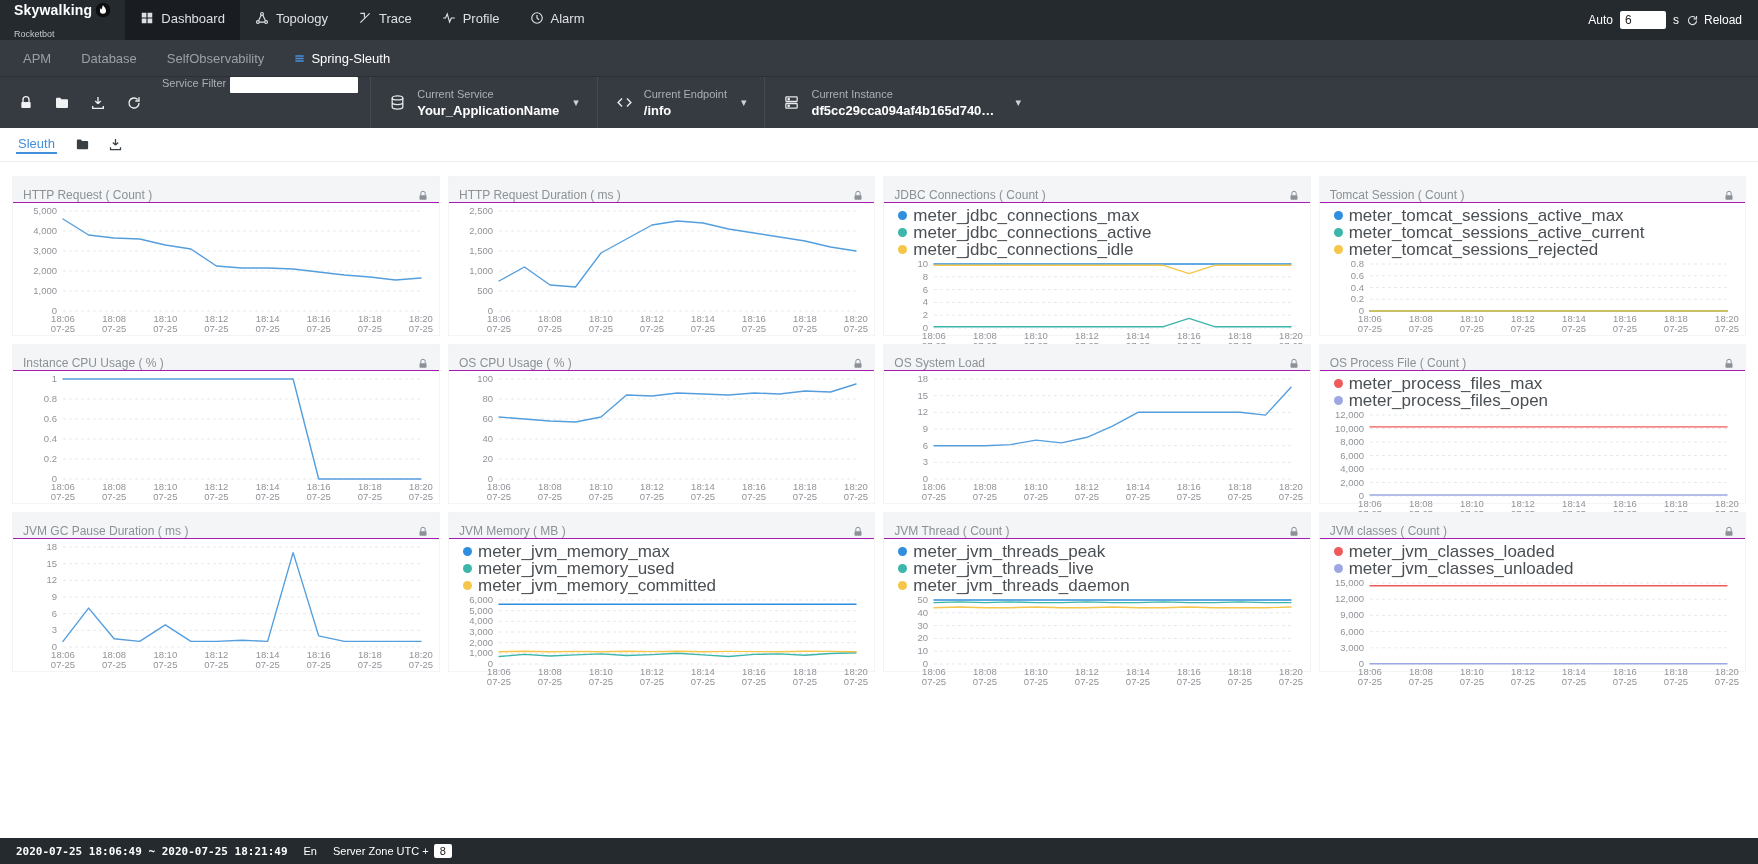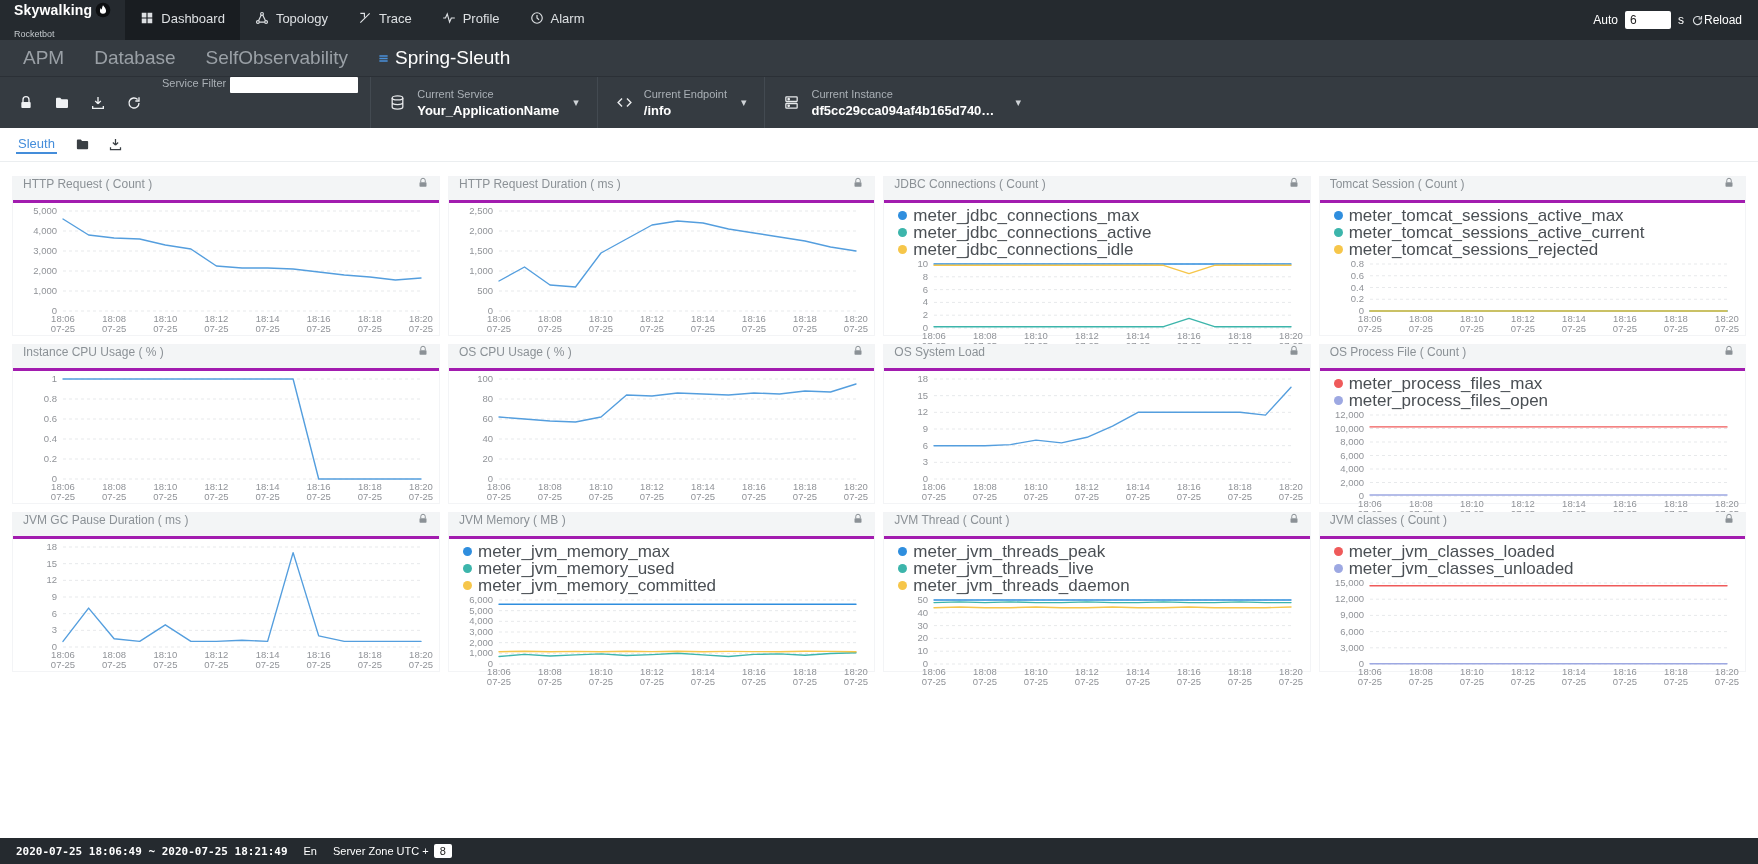--- a/index.html
+++ b/index.html
@@ -13,26 +13,26 @@
   .logo-row{display:flex;align-items:center;gap:3px}
   .logo-title{font-size:14px;font-weight:bold;color:#fff;letter-spacing:.2px}
   .logo-flame{width:16px;height:16px;display:inline-block}
   .logo-sub{font-size:9px;color:#c3c8cc;margin-top:11px}
   .nav{display:flex;align-items:stretch;height:100%}
   .nav-item{display:flex;align-items:flex-start;gap:7px;padding:11px 15px;font-size:13px;color:#dde0e3;cursor:pointer}
   .nav-item.active{background:#191d21}
   .nav-icon{width:14px;height:14px;display:inline-block;color:#dde0e3}
   .top-right{margin-left:auto;display:flex;align-items:center;gap:7px;padding-right:16px;font-size:12px;color:#fff}
   .auto-input{width:46px;height:18px;background:#fff;border:none;border-radius:2px;font-size:12px;padding:0 5px;color:#222;font-family:"Liberation Sans",sans-serif}
-  .reload{display:flex;align-items:center;cursor:pointer}
+  .reload{display:flex;align-items:center;gap:5px;cursor:pointer}
   .reload .nav-icon{width:13px;height:13px}
 
   
   .grouptabs{height:36px;background:#353b41;display:flex;align-items:stretch;padding:0 8px;flex-shrink:0}
-  .gtab{padding:0 15px;font-size:19px;color:#9aa0a6;display:flex;align-items:center;gap:6px;cursor:pointer}
+  .gtab{padding:0 15px;font-size:13px;color:#9aa0a6;display:flex;align-items:center;gap:6px;cursor:pointer}
   .gtab.active{color:#fff}
   .gtab-icon{width:11px;height:11px;color:#4a90d9;display:inline-block}
 
   
   .toolbar{height:52px;background:#353b41;border-top:1px solid #2b3036;display:flex;align-items:stretch;color:#fff;flex-shrink:0}
   .tool-icons{display:flex;align-items:center;gap:20px;padding:0 18px}
   .tool-icon{width:16px;height:16px;color:#f0f2f4;cursor:pointer}
   .filter-block{display:flex;flex-direction:row;justify-content:center;gap:4px;padding:0 12px 0 2px}
   .filter-label{font-size:11px;color:#aab0b6}
   .filter-input{width:128px;height:16px;border:none;background:#fff;border-radius:1px}
@@ -46,21 +46,21 @@
 
   
   .subtabs{height:34px;background:#fff;border-bottom:1px solid #ebeef0;display:flex;align-items:center;padding:0 16px;gap:18px;flex-shrink:0}
   .subtab{font-size:13px;color:#448dda;height:18px;display:flex;align-items:center;border-bottom:2px solid #448dda;padding:0 2px;cursor:pointer}
   .sub-icon{width:15px;height:15px;color:#3a3f44;cursor:pointer;display:inline-block}
 
   
   .content{flex:1;padding:14px 12px 0;background:#fff;overflow:hidden}
   .grid{display:grid;grid-template-columns:repeat(4,1fr);gap:8px}
   .panel{height:160px;display:flex;flex-direction:column;background:#fff;border:1px solid #f3f4f6}
-  .panel-header{height:26px;background:#f3f5f6;border-bottom:3px solid #a21caf;display:flex;align-items:flex-start;justify-content:space-between;padding:0 10px;flex-shrink:0}
+  .panel-header{height:26px;background:#f3f5f6;border-bottom:1px solid #a21caf;display:flex;align-items:flex-end;justify-content:space-between;padding:0 10px;flex-shrink:0}
   .panel-title{font-size:12px;color:#8b9196}
   .panel-lock{width:12px;height:12px;color:#8b9196;cursor:pointer}
   .panel-body{flex:1;display:flex;flex-direction:column;min-height:0;padding:2px 4px 0}
   .legend{display:flex;flex-wrap:wrap;padding:2px 6px 0 10px}
   .legend-item{display:flex;align-items:center;gap:6px;margin-right:16px;height:17px;cursor:pointer}
   .legend-dot{width:9px;height:9px;border-radius:50%;flex-shrink:0}
   .legend-name{font-size:17px;color:#4a4f54;white-space:nowrap}
   .chartbox{flex:1;min-height:0}
   .tick{font-size:9.5px;fill:#909398;font-family:"Liberation Sans",sans-serif}
 

